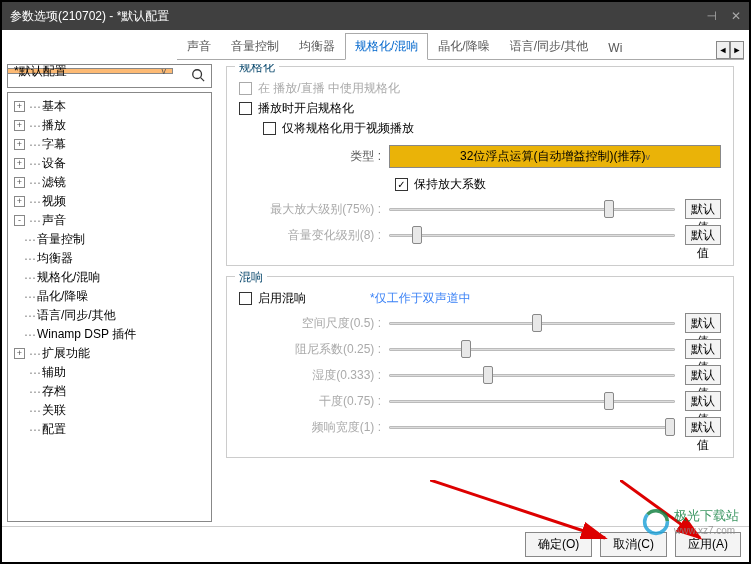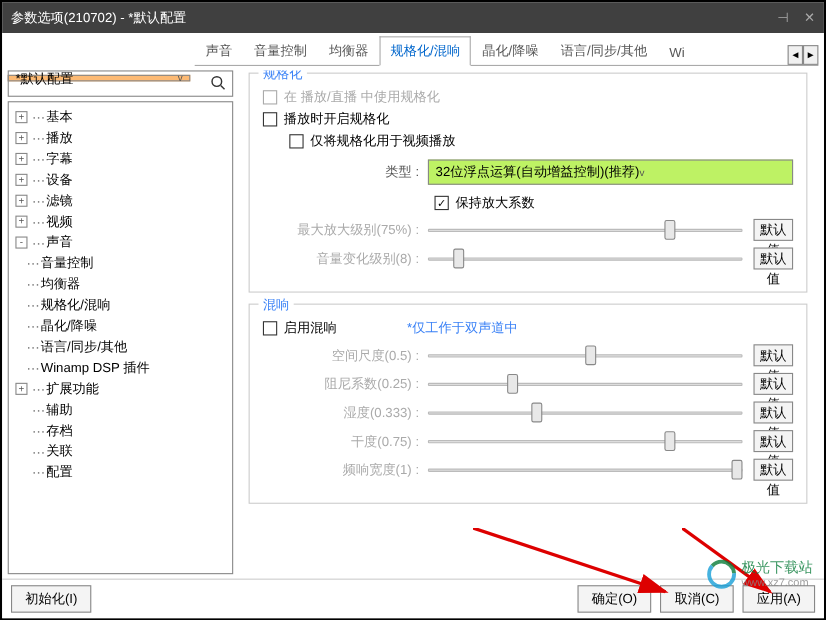--- a/index.html
+++ b/index.html
@@ -23,29 +23,29 @@
 .search-icon svg { width: 14px; height: 14px; }
 .tree { flex: 1; border: 1px solid #888; overflow: auto; padding: 4px 2px; }
 .tree-item { display: flex; align-items: center; padding: 1px 4px; cursor: pointer; }
 .tree-toggle { width: 11px; height: 11px; border: 1px solid #888; display: inline-flex; align-items: center; justify-content: center; font-size: 9px; line-height: 1; margin-right: 4px; color: #555; }
 .tree-dots { color: #888; margin-right: 2px; letter-spacing: -1px; }
 .tree-label { color: #000000; }
 .tree-child { padding-left: 28px; display: flex; align-items: center; }
 .tree-child .tree-dots { margin-left: -14px; }
 .right-panel { flex: 1; border-left: none; overflow: auto; padding: 2px 10px; }
 .group { border: 1px solid #ccc; padding: 10px 12px 14px 12px; margin-bottom: 10px; position: relative; }
-.group-title { position: absolute; top: -8px; left: 8px; background: #fff; padding: 0 4px; color: #3b82f6; }
+.group-title { position: absolute; top: -8px; left: 8px; background: #fff; padding: 0 4px; color: #0c4a6e; }
 .chk-row { display: flex; align-items: center; margin: 3px 0; }
 .chk { width: 13px; height: 13px; border: 1px solid #333; margin-right: 6px; display: inline-flex; align-items: center; justify-content: center; }
 .chk.disabled { border-color: #aaa; }
 .chk.checked::after { content: "✓"; font-size: 10px; color: #000; }
 .indent1 { margin-left: 24px; }
 .form-row { display: flex; align-items: center; margin: 8px 0; }
 .form-label { width: 150px; text-align: right; padding-right: 8px; color: #555; }
-.select-ctrl { flex: 1; border: 1px solid #888; padding: 2px 6px; display: flex; justify-content: flex-start; align-items: center; background: #bef264; }
+.select-ctrl { flex: 1; border: 1px solid #888; padding: 2px 6px; display: flex; justify-content: center; align-items: center; background: #eab308; }
 .slider-row { display: flex; align-items: center; margin: 6px 0; }
 .slider-label { width: 150px; text-align: right; padding-right: 8px; color: #aaa; }
 .slider-track { flex: 1; height: 18px; position: relative; display: flex; align-items: center; }
 .slider-line { height: 3px; background: #ddd; width: 100%; border: 1px solid #bbb; border-radius: 1px; }
 .slider-thumb { position: absolute; width: 10px; height: 18px; background: #e8e8e8; border: 1px solid #888; border-radius: 2px; top: 0; }
 .default-btn { width: 36px; height: 20px; border: 1px solid #888; background: #f4f4f4; margin-left: 10px; text-align: center; line-height: 18px; cursor: pointer; }
 .note-text { color: #3b82f6; margin-left: 64px; }
 .bottom-bar { height: 36px; border-top: 1px solid #ccc; display: flex; align-items: center; padding: 0 8px; gap: 8px; }
 .btn { border: 1px solid #888; background: #f4f4f4; padding: 3px 12px; cursor: pointer; }
 .spacer { flex: 1; }
@@ -276,21 +276,20 @@
                 <div class="slider-line"></div>
                 <div class="slider-thumb" style="left:calc(100% - 10px)"></div>
               </div>
             <div class="default-btn">默认值</div>
           </div>
         </div>
       </div>
     </div>
 
     <div class="bottom-bar">
-      <div class="btn">初始化(I)</div>
       <div class="spacer"></div>
       <div class="btn">确定(O)</div>
       <div class="btn">取消(C)</div>
       <div class="btn">应用(A)</div>
     </div>
   </div>
 </div>
 
 <svg class="arrow" style="left:430px; top:480px;" width="220" height="80">
   <defs>

